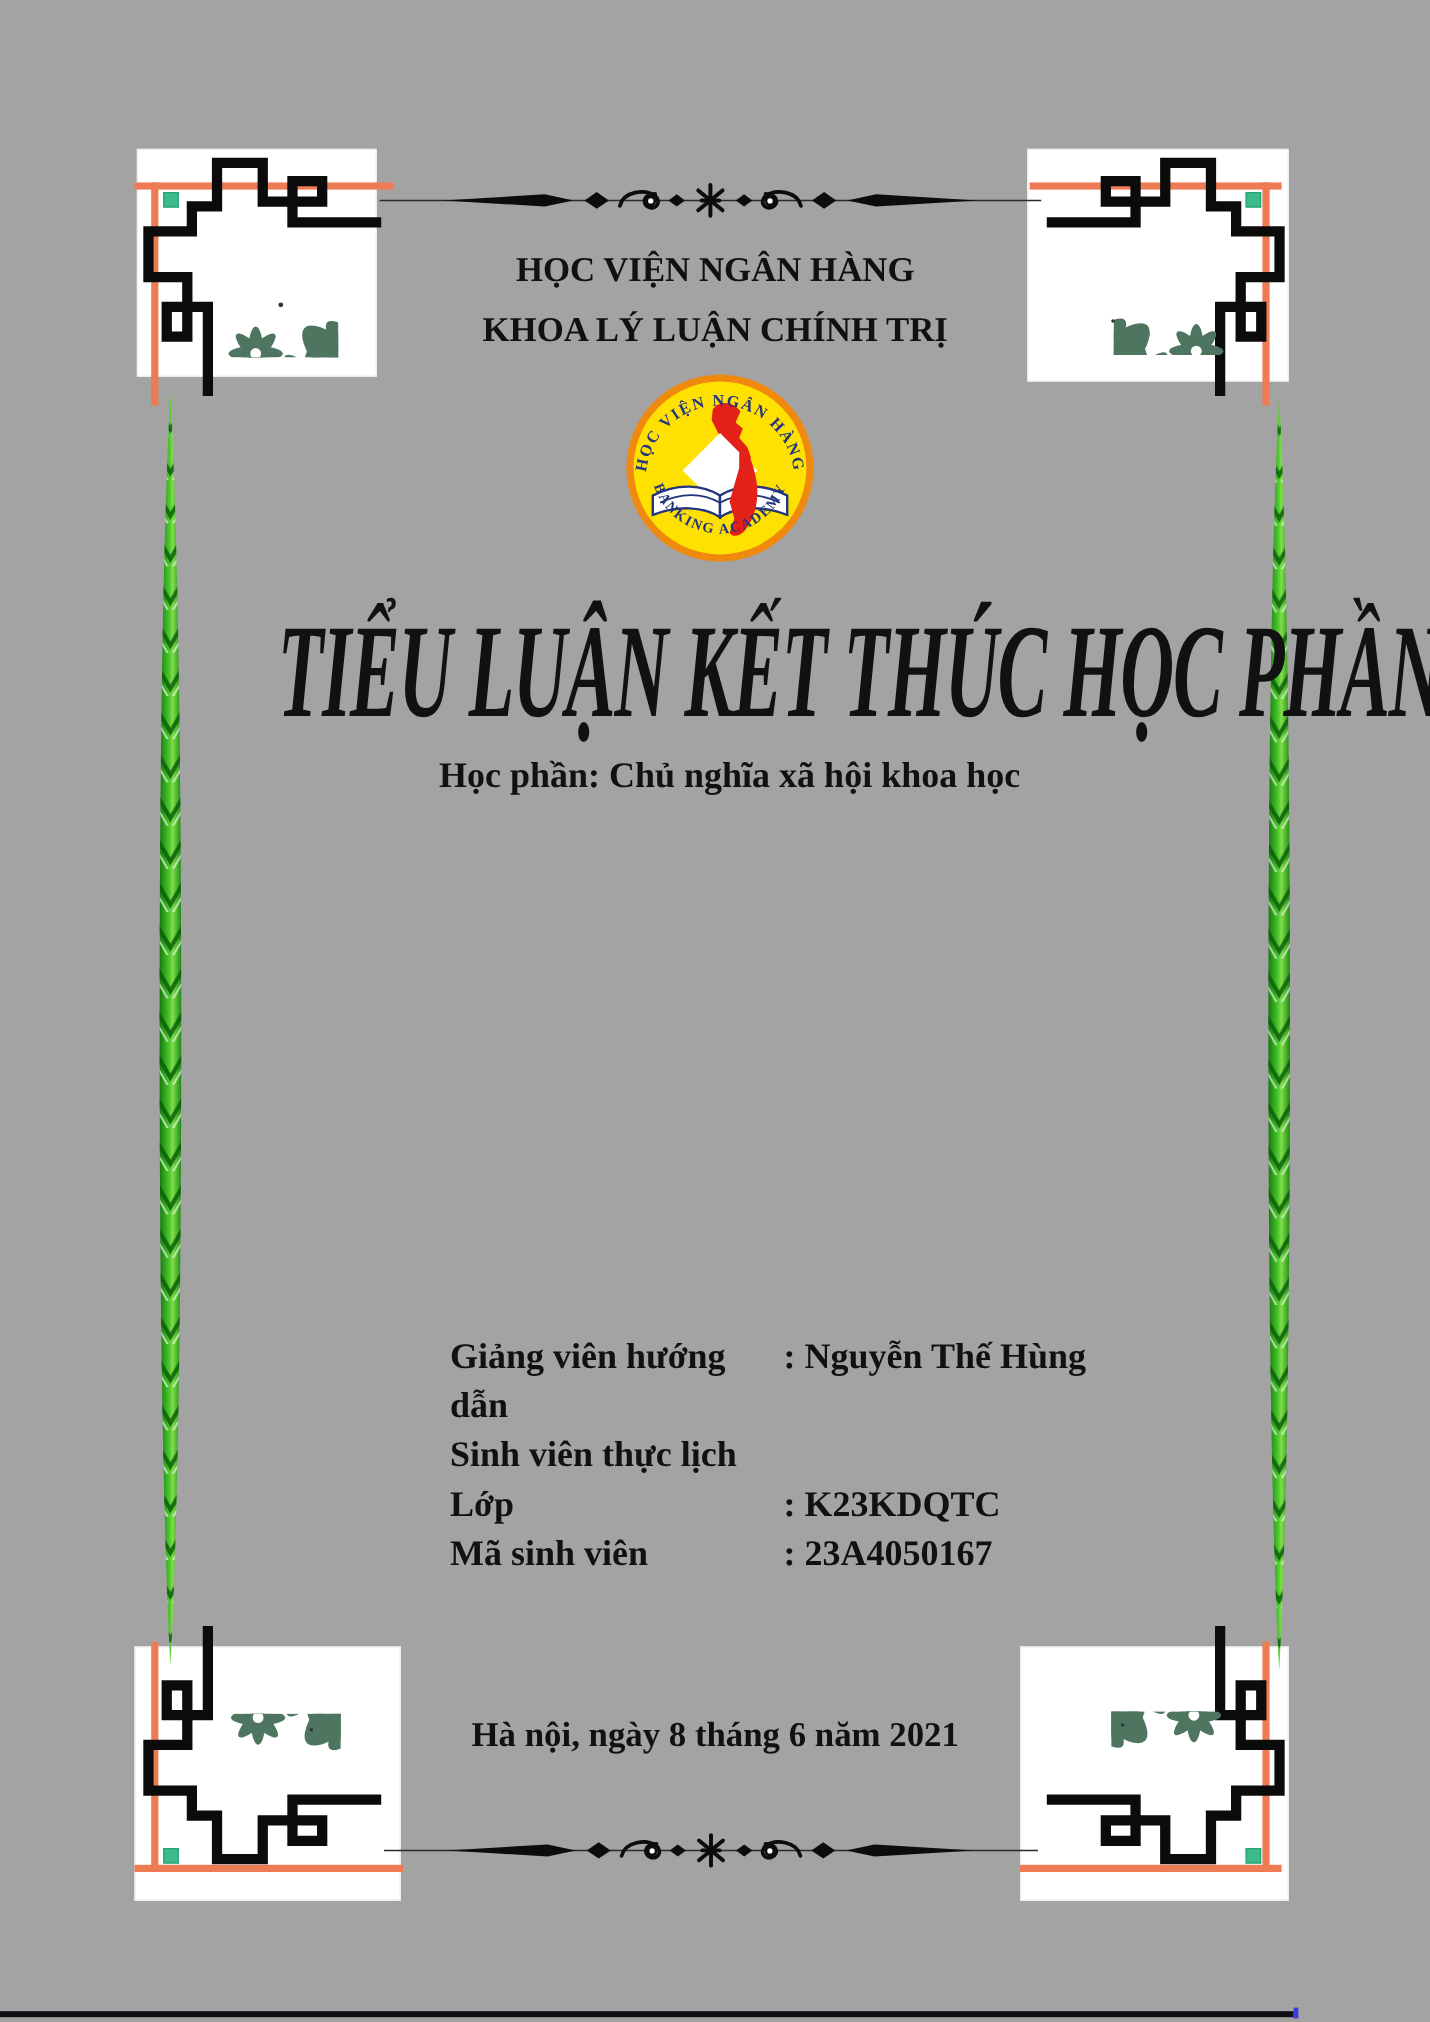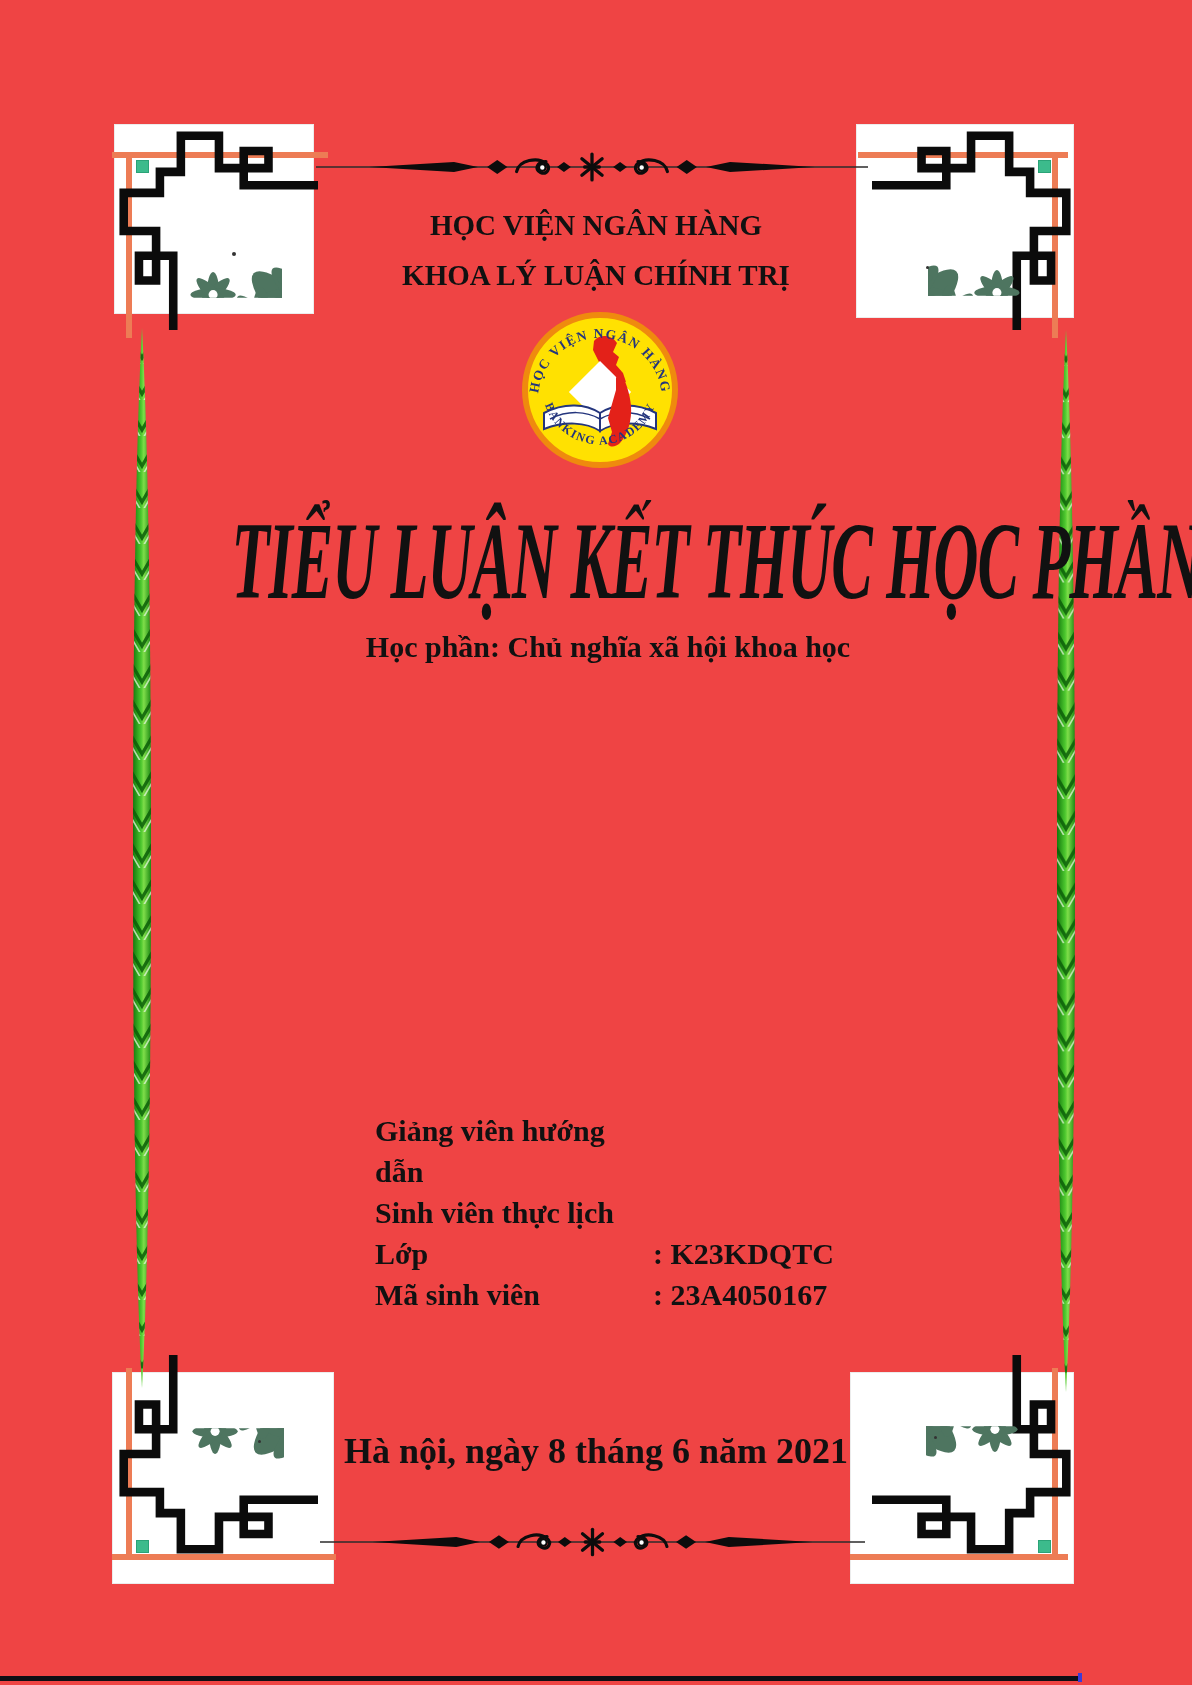--- a/index.html
+++ b/index.html
@@ -1,16 +1,16 @@
 <!DOCTYPE html>
 <html><head>
 <meta charset="utf-8">
 <style>
   html,body{margin:0;padding:0;background:#ffffff;}
-  .page{position:relative;width:1192px;height:1685px;background:#ef4444;overflow:hidden;
+  .page{position:relative;width:1192px;height:1685px;background:#a3a3a3;overflow:hidden;
         font-family:"Liberation Serif","DejaVu Serif",serif;color:#111;}
   .abs{position:absolute;}
 
   
   .corner-block{position:absolute;background:#fff;border:1px solid #ececec;}
 
   
   .oseg{position:absolute;background:#ED7C55;}
 
   
@@ -33,21 +33,21 @@
               white-space:nowrap;transform:scale(1.02,1.82);letter-spacing:-1px;}
   .subtitle{position:absolute;left:0;top:630px;width:1192px;text-align:center;
             font-weight:bold;font-size:30px;margin-left:12px;}
   .topic{position:absolute;left:152px;top:780px;width:896px;font-weight:bold;font-style:italic;
          font-size:33px;line-height:56px;text-align:justify;text-indent:34px;margin:0;}
   .topic-label{border-bottom:4px solid #111;padding-bottom:1px;}
   .topic-colon{margin-right:16px;}
   .info{position:absolute;left:375px;top:1110px;width:540px;font-weight:bold;font-size:30px;}
   .info-row{display:grid;grid-template-columns:278px auto;line-height:41px;}
   .date-line{position:absolute;left:0;top:1430px;width:1192px;text-align:center;
-             font-weight:bold;font-size:36px;}
+             font-weight:bold;font-size:29px;}
 
   .bottom-bar{position:absolute;left:0;top:1676px;width:1078px;height:5px;background:#0e0e14;}
   .bottom-tick{position:absolute;left:1078px;top:1673px;width:4px;height:9px;background:#3b3bd8;}
 </style>
 </head>
 <body>
 
 <div class="page">
 
   <svg width="0" height="0" style="position:absolute" aria-hidden="true">
@@ -197,20 +197,21 @@
   <div class="main-title">
     <span class="main-title-inner">TIỂU LUẬN KẾT THÚC HỌC PHẦN</span>
   </div>
 
   <div class="subtitle">Học phần: Chủ nghĩa xã hội khoa học</div>
 
 
   <div class="info">
     <div class="info-row">
       <span>Giảng viên hướng dẫn</span>
+      <span>: Nguyễn Thế Hùng</span>
     </div>
     <div class="info-row">
       <span>Sinh viên thực lịch</span>
     </div>
     <div class="info-row">
       <span>Lớp</span>
       <span>: K23KDQTC</span>
     </div>
     <div class="info-row">
       <span>Mã sinh viên</span>

